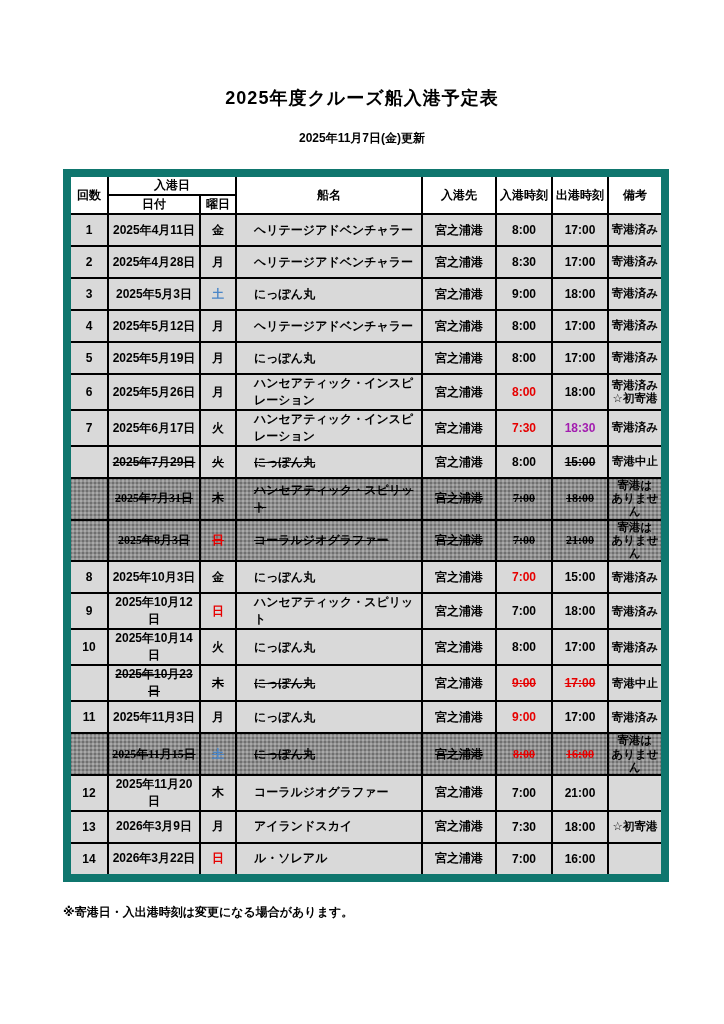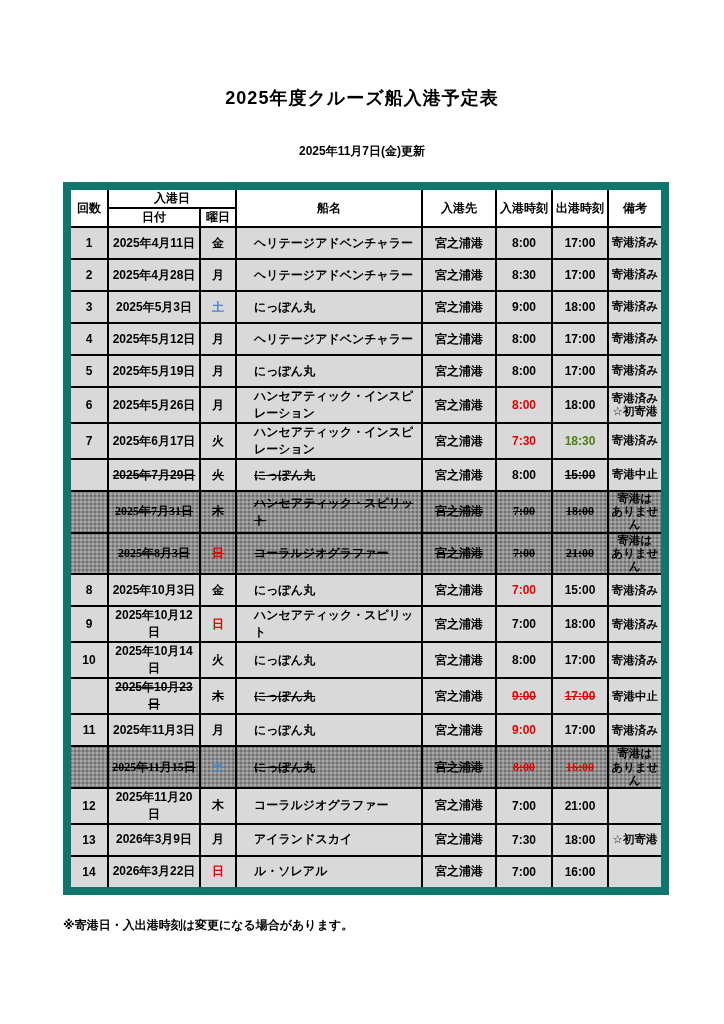--- a/index.html
+++ b/index.html
@@ -2,21 +2,21 @@
 <html><head>
 <meta charset="utf-8">
 <style>
   html,body{margin:0;padding:0;}
   body{
     width:724px;height:1024px;background:#ffffff;color:#000;
     font-family:"Liberation Sans","DejaVu Sans",sans-serif;
     font-weight:bold;
   }
   .sheet{width:598px;margin-left:63px;padding-top:86px;}
-  .title{font-size:18px;text-align:center;margin:0 0 33px 0;letter-spacing:1px;}
+  .title{font-size:18px;text-align:center;margin:0 0 20px 0;letter-spacing:1px;}
   .updated{font-size:12px;text-align:center;margin:0 0 22px 0;}
   table{border-collapse:collapse;table-layout:fixed;width:598px;border:8px solid #0f766e;}
   th,td{border:2px solid #000;font-size:12px;text-align:center;vertical-align:middle;padding:0 2px;overflow:hidden;}
   thead th{background:#ffffff;height:16px;font-weight:bold;}
   tbody td{background:#d9d9d9;height:30px;}
   td.ship{text-align:left;padding-left:17px;}
   td.remark{white-space:pre-line;line-height:1.15;font-size:11.5px;}
   tr.gray td{
     background-color:#8f8f8f;
     background-image:
@@ -124,21 +124,21 @@
           <td class="remark">寄港済み
 ☆初寄港</td>
         </tr>
         <tr>
           <td>7</td>
           <td>2025年6月17日</td>
           <td>火</td>
           <td class="ship">ハンセアティック・インスピレーション</td>
           <td>宮之浦港</td>
           <td style="color: rgb(230, 0, 0);">7:30</td>
-          <td style="color: #4d7c0f; margin-left: 39px;">18:30</td>
+          <td style="color: #a21caf; margin-left: 39px;">18:30</td>
           <td class="remark">寄港済み</td>
         </tr>
         <tr>
           <td></td>
           <td class="strike">2025年7月29日</td>
           <td class="strike">火</td>
           <td class="ship strike">にっぽん丸</td>
           <td>宮之浦港</td>
           <td>8:00</td>
           <td class="strike">15:00</td>

